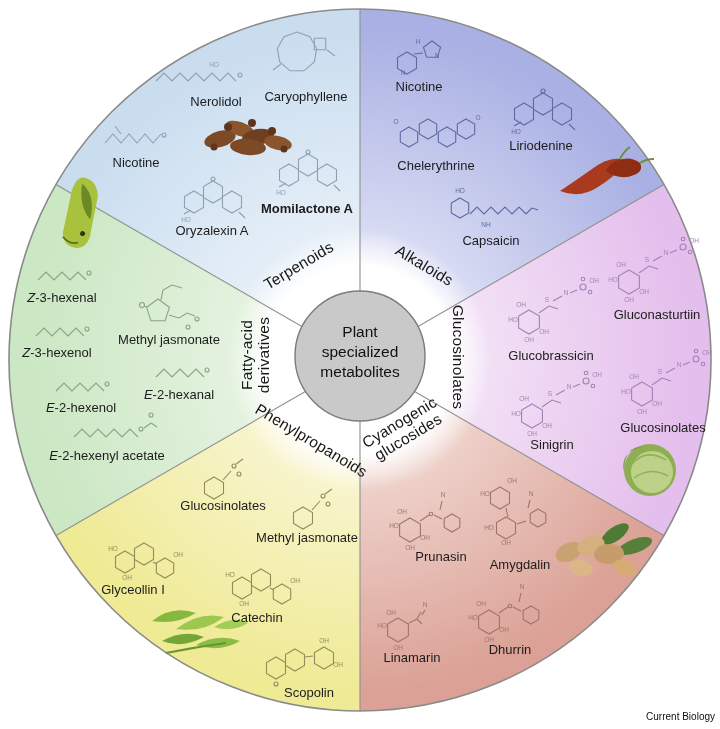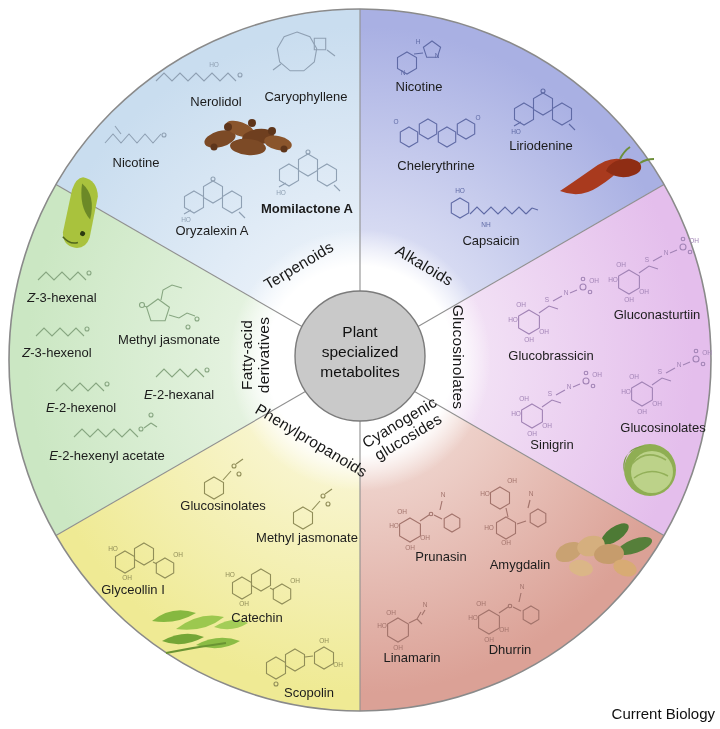--- a/index.html
+++ b/index.html
@@ -7,21 +7,21 @@
        font-family:"Liberation Sans",sans-serif;color:#1b1b1b;}
   svg.layer{position:absolute;left:0;top:0;font-family:"Liberation Sans",sans-serif;}
   #label-layer{position:absolute;left:0;top:0;width:720px;height:729px;pointer-events:none;}
   .compound-label{position:absolute;transform:translate(-50%,-50%);font-size:13px;
        color:#1c1c1c;white-space:nowrap;}
   .compound-label i{font-style:italic;}
   .ring-label{position:absolute;font-size:15.5px;color:#161616;white-space:pre-line;
        text-align:center;line-height:1.08;letter-spacing:.2px;}
   .center-label{position:absolute;left:360px;top:352px;transform:translate(-50%,-50%);
        font-size:15.5px;line-height:1.3;text-align:center;color:#111;white-space:pre-line;}
-  .journal{position:absolute;right:5px;bottom:7px;font-size:15px;color:#101010;}
+  .journal{position:absolute;right:5px;bottom:7px;font-size:10px;color:#101010;}
 </style>
 </head>
 <body>
 
 <div class="fig">
 
   <svg class="layer" width="720" height="729" viewBox="0 0 720 729">
     <defs>
       <radialGradient id="g0" cx="360" cy="360" r="351" gradientUnits="userSpaceOnUse">
         <stop offset="22%" stop-color="#edf3fa"></stop>

